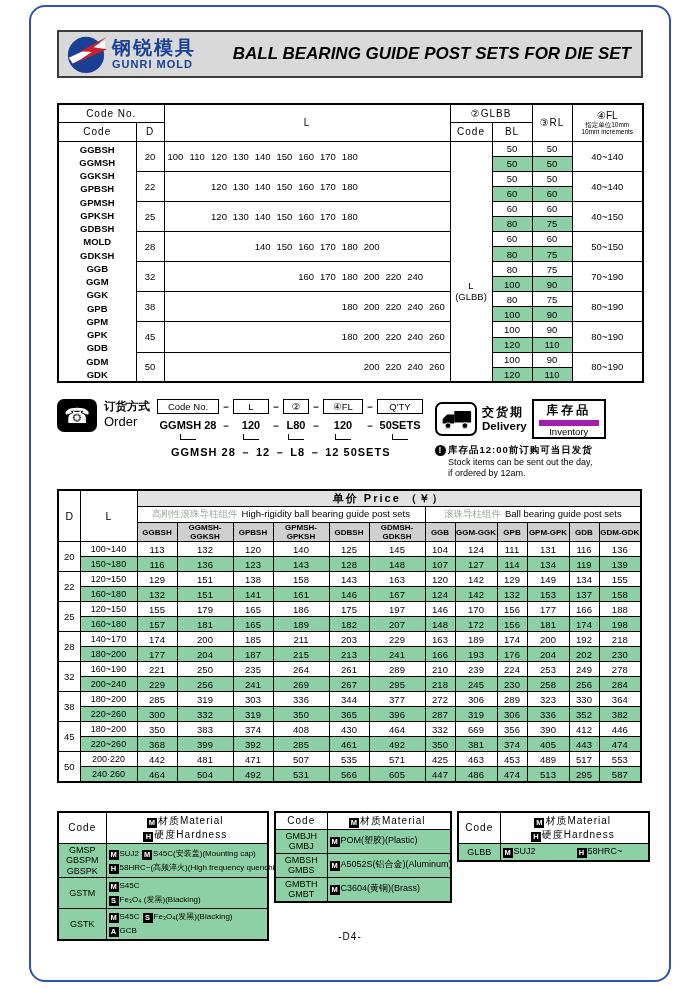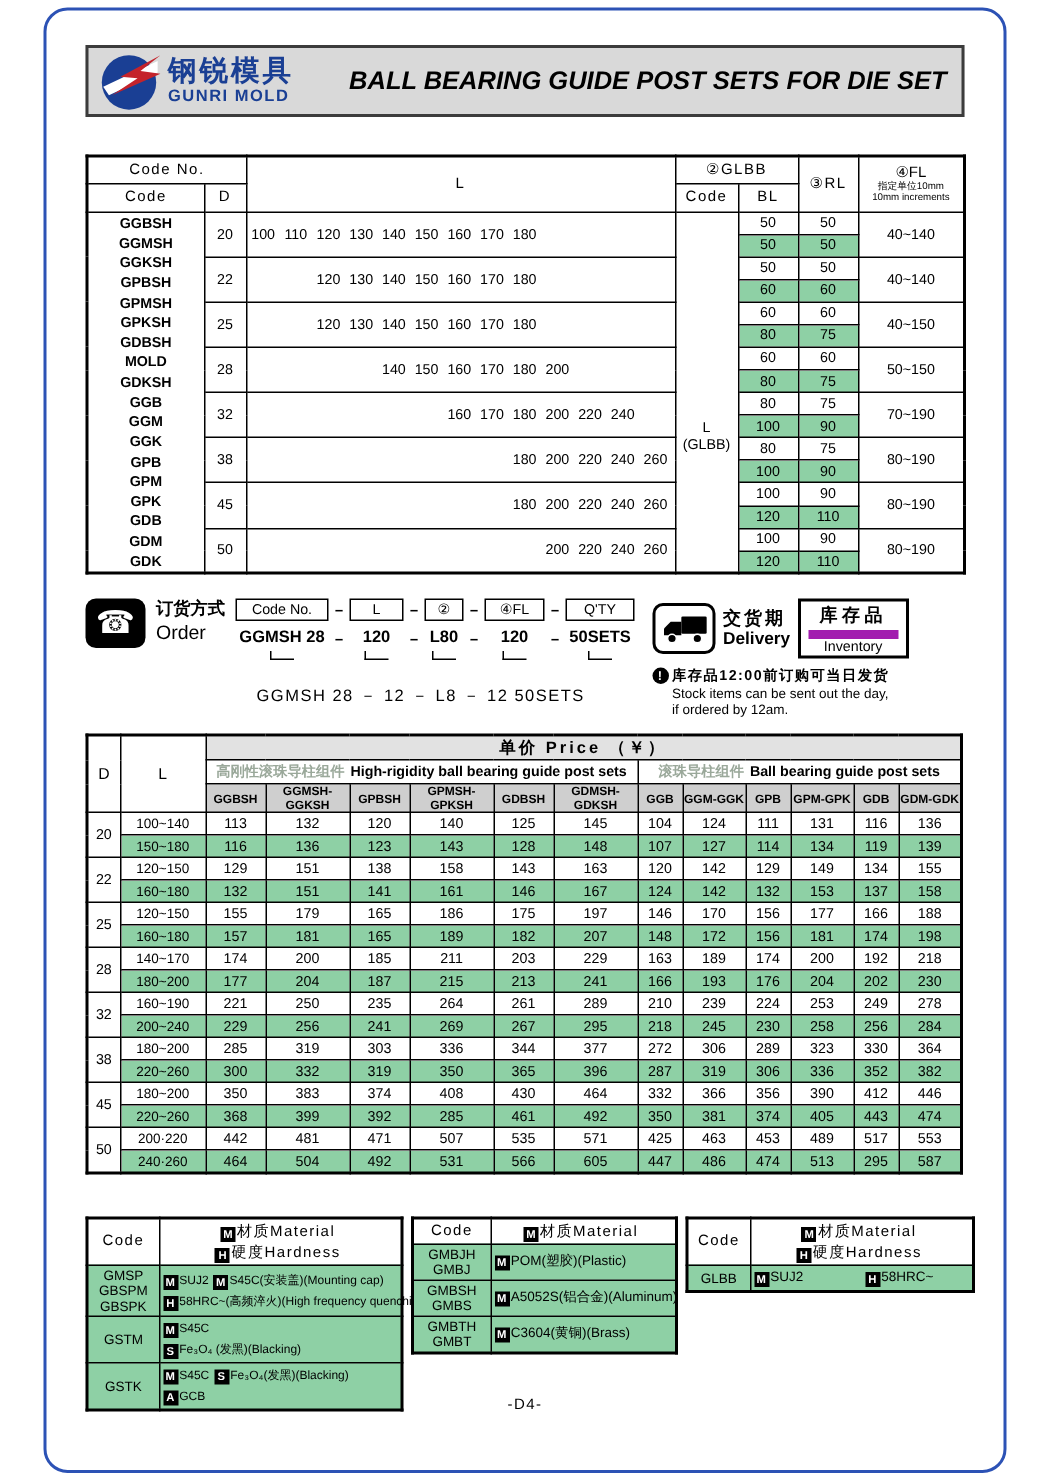--- a/index.html
+++ b/index.html
@@ -43,40 +43,40 @@
 .order-label .cnb{font-size:11.5px;font-weight:bold}
 .order-label .enb{font-size:13px;font-weight:normal}
 .order-boxes{display:flex;align-items:center}
 .obox{border:1px solid #000;height:15px;line-height:13px;font-size:9.5px;text-align:center;background:#fff}
 .odash{text-align:center;font-size:10px;font-weight:bold}
 .order-example{display:flex;align-items:flex-start;font-weight:bold;font-size:11px;margin-top:5px}
 .oex{text-align:center}
 .order-brackets{display:flex;height:10px;margin-top:1px}
 .obr{display:flex;justify-content:center}
 .corner{width:16px;height:6px;border-left:1px solid #000;border-bottom:1px solid #000}
-.order-example2{font-weight:normal;font-size:11px;margin-top:12px;padding-left:14px;letter-spacing:1px}
+.order-example2{font-weight:bold;font-size:11px;margin-top:1px;padding-left:14px;letter-spacing:1px}
 .delivery-block{width:208px}
 .delivery-top{display:flex;gap:5px;align-items:center}
 .truck-icon{width:42px;height:34px;min-width:42px;border:2px solid #000;border-radius:7px;display:flex;align-items:center;justify-content:center;background:#fff}
 .delivery-label{line-height:1.2}
 .delivery-label .cnb{font-size:12px;font-weight:bold;letter-spacing:2px}
 .delivery-label .enb{font-size:11.5px;font-weight:bold}
 .inventory-box{border:2px solid #000;padding:1px 5px 0;text-align:center;min-width:74px}
 .inventory-box .cnb{font-size:12px;font-weight:bold;letter-spacing:3px}
 .inv-en{font-size:9.5px;border-top:6px solid #a21caf;margin-top:1px}
 .delivery-note{margin-top:5px}
 .note-cn{font-weight:bold;font-size:9.5px;letter-spacing:1px}
 .bang-icon{display:inline-block;width:11px;height:11px;border-radius:50%;background:#000;color:#fff;text-align:center;line-height:11px;font-size:8.5px;font-weight:bold;margin-right:2px}
 .note-en{padding-left:13px;font-size:9px;line-height:11px}
 
 .price-table{margin-top:10px;width:583px;border:2px solid #000}
 .price-table th,.price-table td{border:1px solid #000;text-align:center;padding:0;overflow:hidden}
 .price-dl-h{font-size:10.5px;font-weight:normal}
 .price-title{background:#e2e2e2;font-size:11px;font-weight:bold;height:15px;letter-spacing:2px}
-.grp{font-size:9.5px;font-weight:bold;height:16px}
+.grp{font-size:9.5px;font-weight:normal;height:16px}
 .grp .cn{color:var(--cngray,#9aa89a);margin-right:4px}
 .code-th{background:#cfcfcf;font-size:8px;font-weight:bold;height:14px;letter-spacing:0}
 .price-table td{font-size:9.5px;height:15px}
 .price-l{font-size:9px!important}
 
 .mat-row{display:flex;margin-top:28px;gap:5px;align-items:flex-start}
 .mat-table{border:2px solid #000}
 .mat-table th,.mat-table td{border:1px solid #000;font-size:9px;padding:1px 2px;vertical-align:middle}
 .mat-table thead th{background:#fff;font-size:10px;font-weight:normal;height:16px;text-align:center;letter-spacing:1px}
 .mat-codes{text-align:center;background:var(--green,#8ed0a5);line-height:10.5px}
@@ -648,21 +648,21 @@
         <tr>
           <td rowspan="2">45</td>
           <td class="price-l">180~200</td>
           <td>350</td>
           <td>383</td>
           <td>374</td>
           <td>408</td>
           <td>430</td>
           <td>464</td>
           <td>332</td>
-          <td>366</td>
+          <td>669</td>
           <td>356</td>
           <td>390</td>
           <td>412</td>
           <td>446</td>
         </tr>
         <tr>
           <td class="price-l green">220~260</td>
           <td class="green">368</td>
           <td class="green">399</td>
           <td class="green">392</td>

